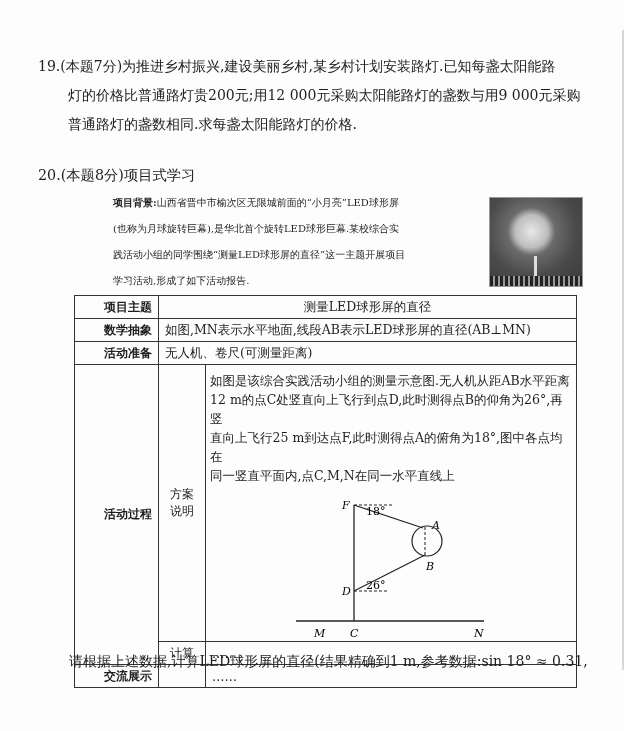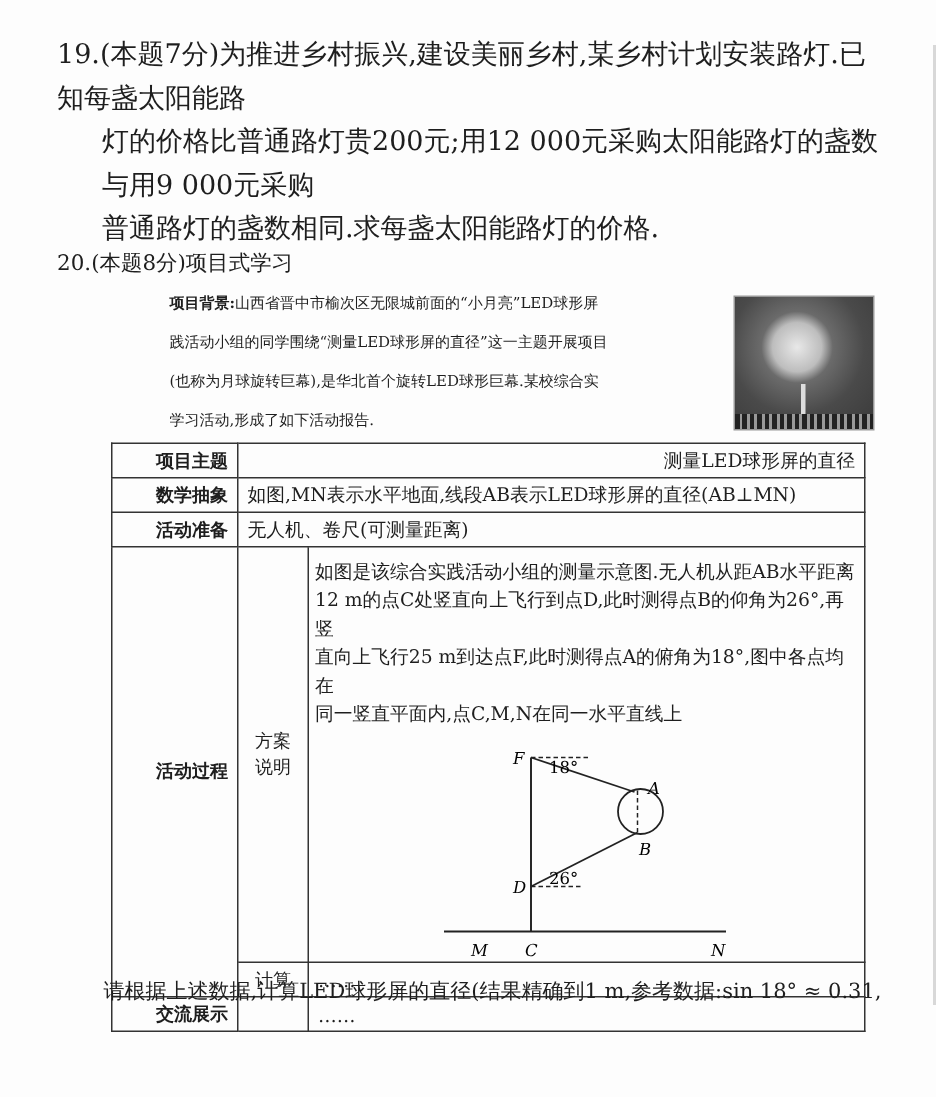--- a/index.html
+++ b/index.html
@@ -1,32 +1,32 @@
 <!DOCTYPE html>
 <html><head>
 <meta charset="utf-8">
 <style>
   html, body { margin: 0; padding: 0; }
   body {
     width: 624px; height: 731px; background: #fdfdfd; position: relative; overflow: hidden;
     font-family: "DejaVu Serif", "Liberation Serif", serif; color: #1e1e1e; font-size: 14px;
   }
   .right-edge { position: absolute; right: 0; top: 30px; width: 2px; height: 640px; background: #d8d8d8; }
-  .q19 { position: absolute; left: 38px; top: 22px; width: 550px; line-height: 29px; font-size: 18px; }
+  .q19 { position: absolute; left: 38px; top: 52px; width: 550px; line-height: 29px; font-size: 14px; }
   .q20-title { position: absolute; left: 38px; top: 166px; font-size: 14.3px; }
   .bg-text { position: absolute; left: 69px; top: 190px; width: 416px; line-height: 26px; font-size: 10px; margin-left: 44px; }
   .bg-text b { font-weight: bold; }
   .photo { position: absolute; left: 489px; top: 197px; width: 92px; height: 88px; background: radial-gradient(circle at 45% 38%, #e8e8e8 0, #bdbdbd 22%, #6b6b6b 32%, #4a4a4a 60%, #3a3a3a 100%); border: 1px solid #999; }
   .photo .pole { position: absolute; left: 44px; top: 58px; width: 3px; height: 28px; background: #ddd; }
   .photo .ground { position: absolute; left: 0; bottom: 0; width: 100%; height: 10px; background: repeating-linear-gradient(90deg,#222 0 3px,#999 3px 5px); }
   table.report { position: absolute; left: 74px; top: 295px; width: 503px; border-collapse: collapse; font-size: 12.5px; }
   table.report td { border: 1.3px solid #333; padding: 0 6px; height: 22px; }
   td.lbl { width: 82px; text-align: right; font-family: "DejaVu Sans", sans-serif; font-weight: bold; font-size: 12px; }
   td.sub { width: 38px; text-align: center; font-family: Liberation Mono, monospace; font-size: 12px; }
-  td.center { text-align: right; }
+  td.center { text-align: center; }
   .scheme { font-size: 12.5px; line-height: 19px; padding: 6px 2px 0 4px; }
   .diagram { width: 370px; height: 210px; display: block; margin-top: 6px; }
   .final { position: absolute; left: 69px; top: 648px; width: 520px; line-height: 26px; font-size: 14px; }
 </style>
 </head>
 <body>
 
 <div class="right-edge"></div>
 
 <div class="q19">
@@ -34,22 +34,22 @@
   <div style="padding-left:30px">灯的价格比普通路灯贵200元;用12 000元采购太阳能路灯的盏数与用9 000元采购</div>
   <div style="padding-left:30px">普通路灯的盏数相同.求每盏太阳能路灯的价格.</div>
 </div>
 
 <div class="q20-title">
   <span>20.</span><span>(本题8分)项目式学习</span>
 </div>
 
 <div class="bg-text">
   <div><b>项目背景:</b><span>山西省晋中市榆次区无限城前面的“小月亮”LED球形屏</span></div>
+  <div>(也称为月球旋转巨幕),是华北首个旋转LED球形巨幕.某校综合实</div>
   <div>践活动小组的同学围绕“测量LED球形屏的直径”这一主题开展项目</div>
-  <div>(也称为月球旋转巨幕),是华北首个旋转LED球形巨幕.某校综合实</div>
   <div>学习活动,形成了如下活动报告.</div>
 </div>
 
 <div class="photo">
   <div class="pole"></div>
   <div class="ground"></div>
 </div>
 
 <table class="report">
   <tbody>

